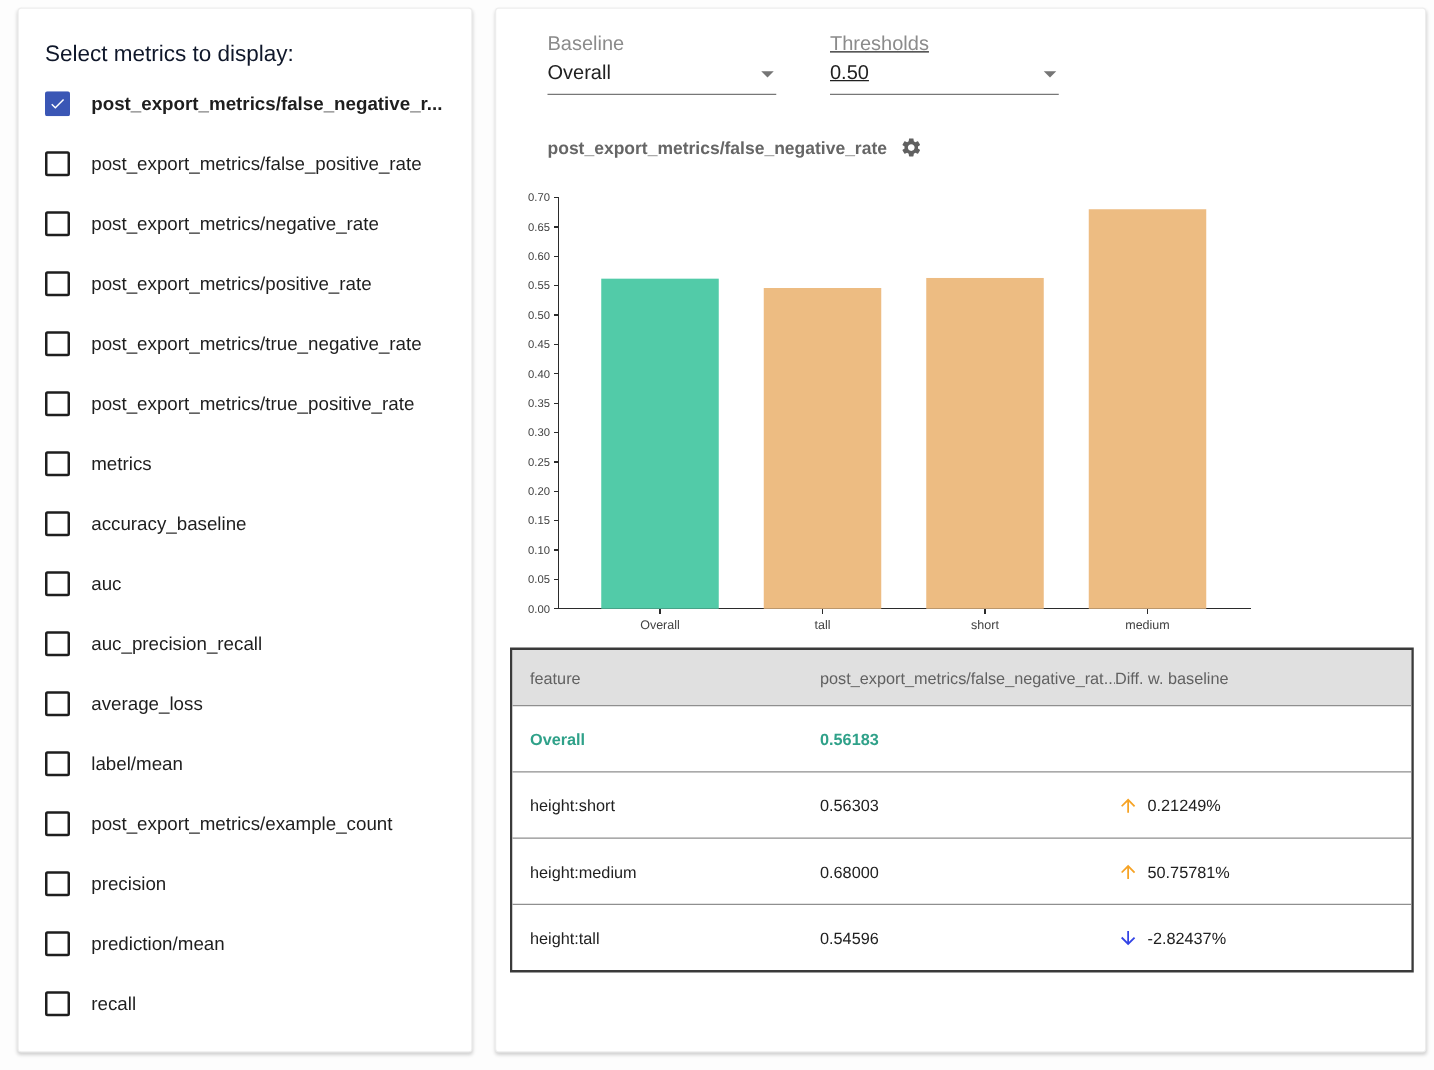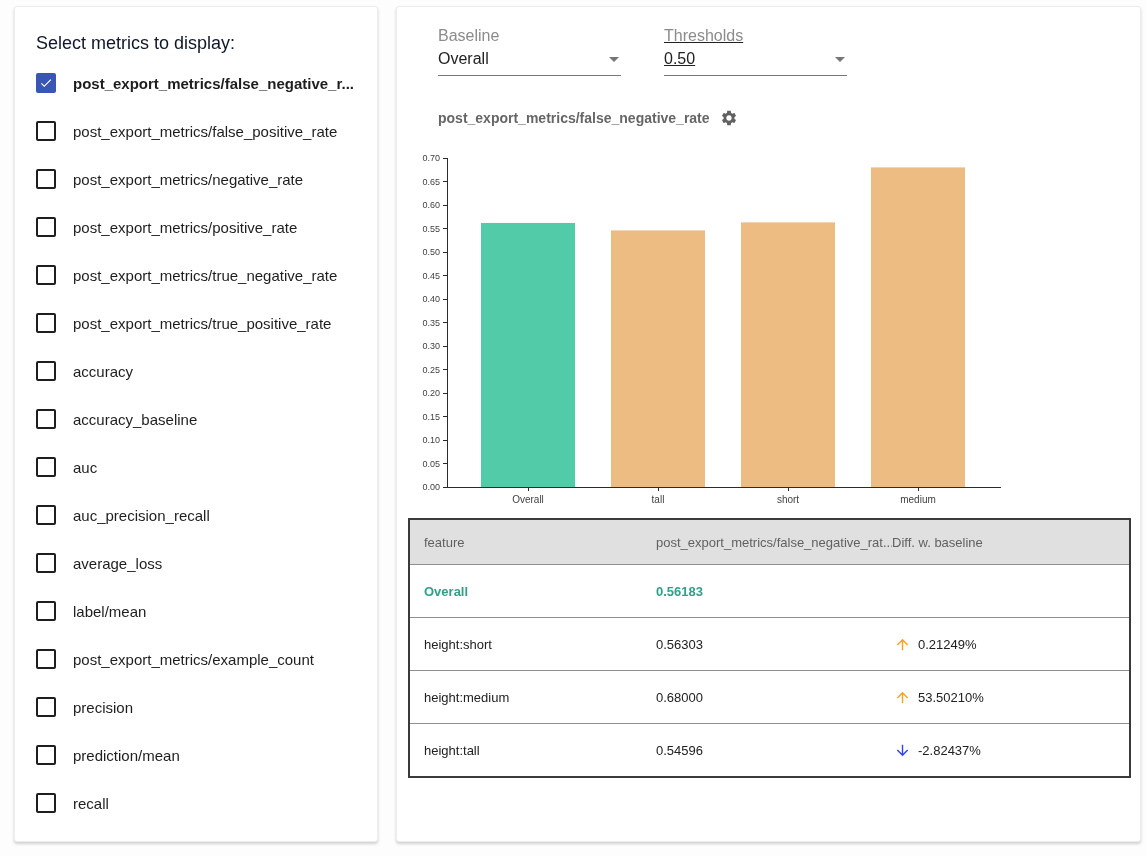--- a/index.html
+++ b/index.html
@@ -87,21 +87,21 @@
       <div class="metric-item">
         <span class="checkbox"></span>
         <span class="metric-label">post_export_metrics/true_negative_rate</span>
       </div>
       <div class="metric-item">
         <span class="checkbox"></span>
         <span class="metric-label">post_export_metrics/true_positive_rate</span>
       </div>
       <div class="metric-item">
         <span class="checkbox"></span>
-        <span class="metric-label">accuracy</span>
+        <span class="metric-label">metrics</span>
       </div>
       <div class="metric-item">
         <span class="checkbox"></span>
         <span class="metric-label">accuracy_baseline</span>
       </div>
       <div class="metric-item">
         <span class="checkbox"></span>
         <span class="metric-label">auc</span>
       </div>
       <div class="metric-item">
@@ -228,21 +228,21 @@
           <span>0.21249%</span>
         </div>
       </div>
       <div class="t-row">
         <div class="cell c1">height:medium</div>
         <div class="cell">0.68000</div>
         <div class="cell diff-cell">
           <svg width="17" height="17" viewBox="0 0 24 24">
             <path fill="#F6A325" d="M4 12l1.41 1.41L11 7.83V20h2V7.83l5.58 5.59L20 12l-8-8-8 8z"></path>
           </svg>
-          <span>53.50210%</span>
+          <span>50.75781%</span>
         </div>
       </div>
       <div class="t-row">
         <div class="cell c1">height:tall</div>
         <div class="cell">0.54596</div>
         <div class="cell diff-cell">
           <svg width="17" height="17" viewBox="0 0 24 24">
             <path fill="#3344E5" d="M20 12l-1.41-1.41L13 16.17V4h-2v12.17l-5.58-5.59L4 12l8 8 8-8z"></path>
           </svg>
           <span>-2.82437%</span>

